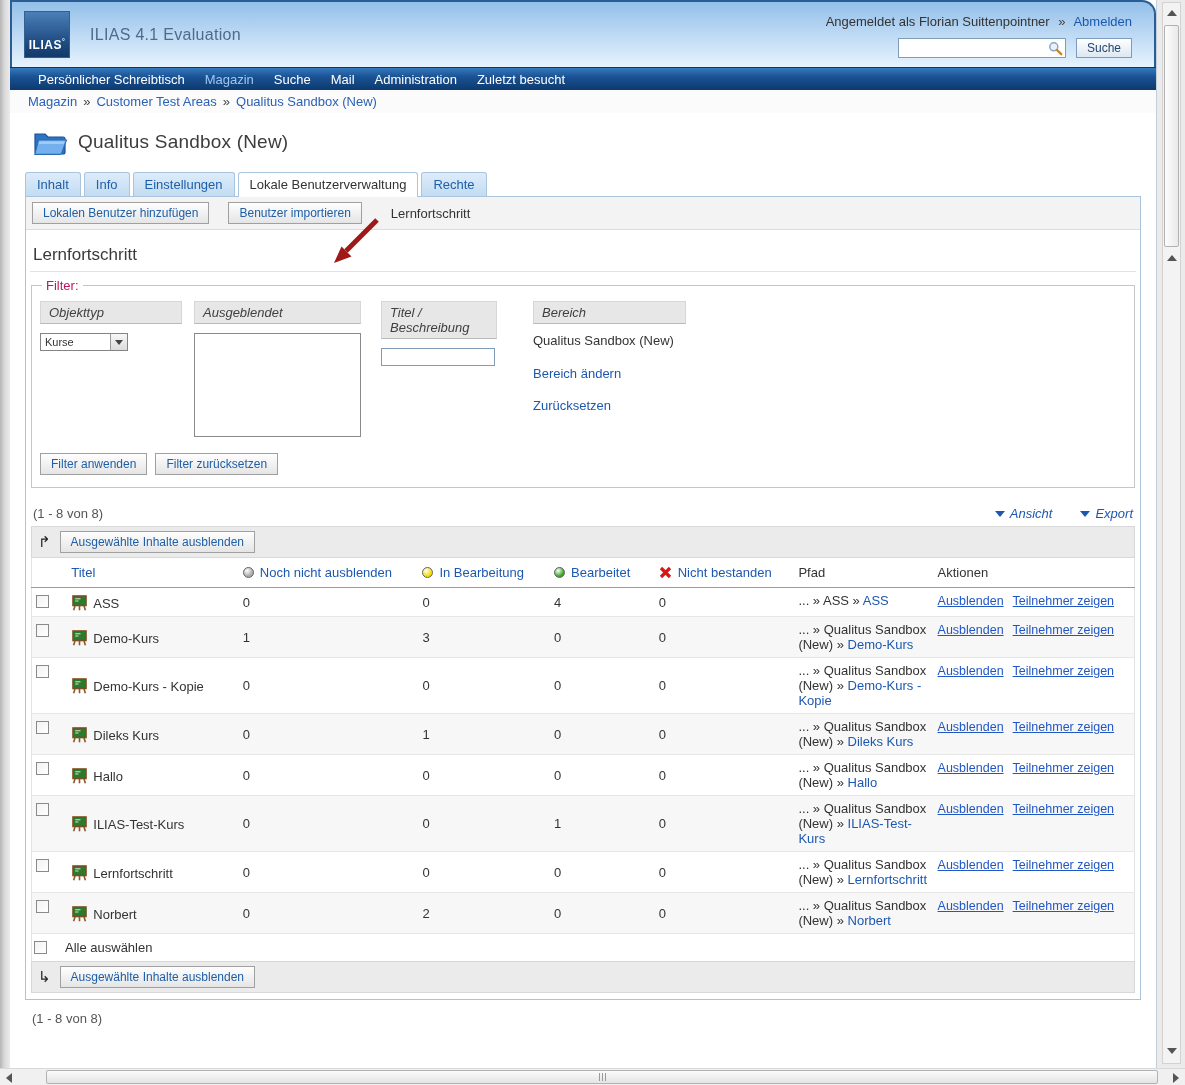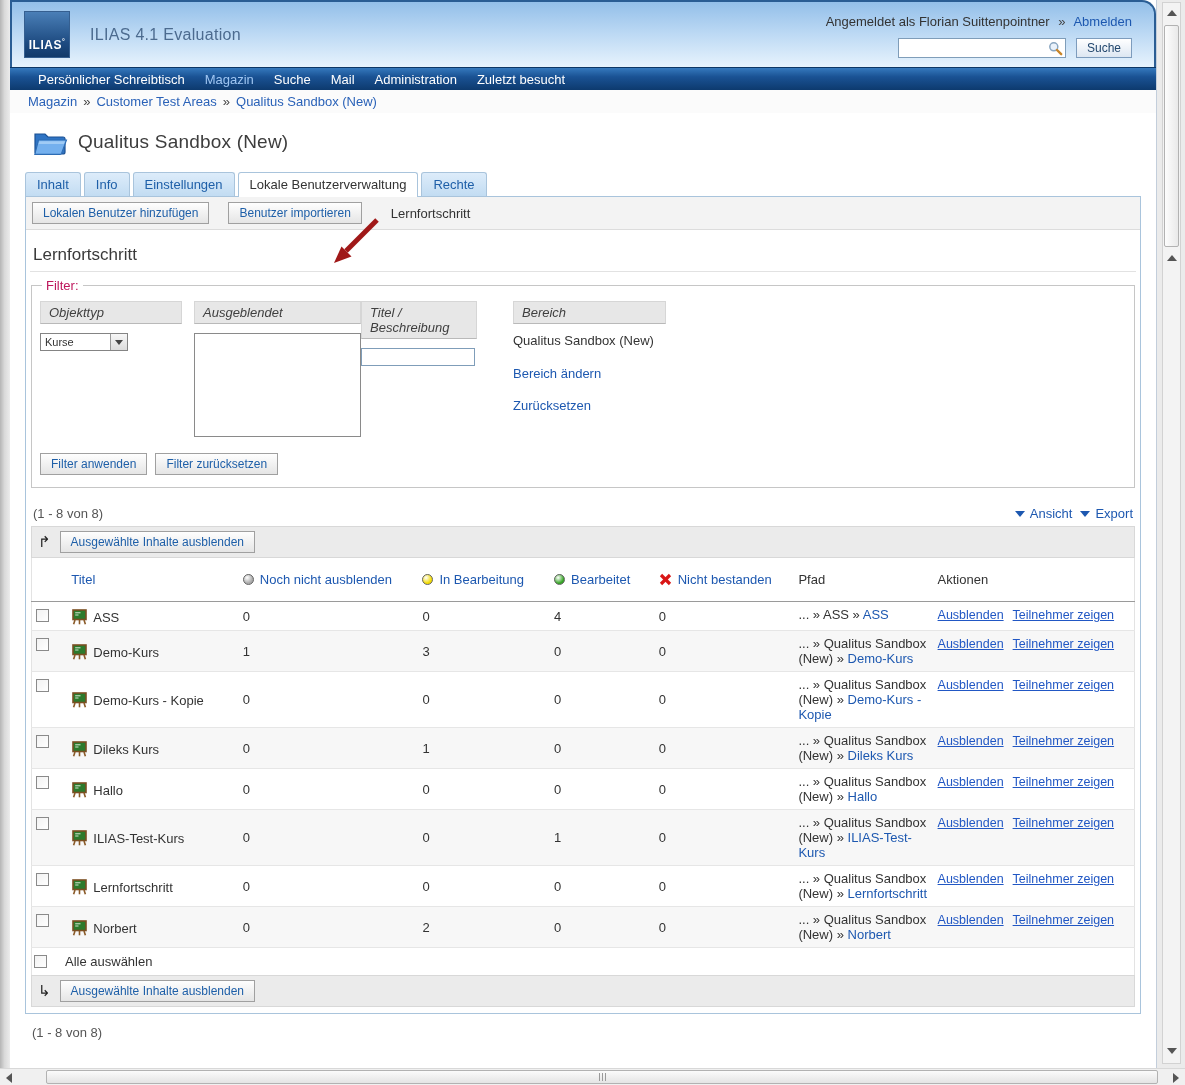--- a/index.html
+++ b/index.html
@@ -91,54 +91,54 @@
 
   .sec-head { font-size:17px; font-weight:normal; color:#3a3a3a; margin:15px 0 6px 7px; }
   .sec-rule { border:none; border-top:1px solid #e2e2e2; margin:0 4px 2px 4px; }
 
   
   fieldset.filter { margin:6px 5px 10px; border:1px solid #c6c6c6; padding:8px 8px 12px; }
   fieldset.filter legend { font-size:13px; color:#be185d; padding:0 4px; margin-left:2px; }
   .fcols { display:flex; }
   .fcol { display:flex; flex-direction:column; }
   .fcol1 { width:142px; margin-right:12px; }
-  .fcol2 { width:167px; margin-right:0; }
+  .fcol2 { width:167px; margin-right:20px; }
   .fcol3 { width:116px; margin-right:36px; }
   .fcol4 { width:200px; }
   .fhead { background:#e7e7e7; border:1px solid #d6d6d6; border-bottom:1px solid #b9b9b9;
     font-style:italic; color:#3f3f3f; font-size:13px; padding:3px 8px; margin-bottom:9px; }
   .fcol4 .fhead { width:153px; }
   .selectbox { position:relative; width:88px; height:18px; border:1px solid #848484; background:#fff;
     font-size:11px; padding:2px 20px 0 4px; cursor:pointer; }
   .selectbox .sbtn { position:absolute; right:0; top:0; width:17px; height:16px;
     background:linear-gradient(180deg,#f7f7f7,#dcdcdc); border-left:1px solid #9a9a9a;
     display:flex; align-items:center; justify-content:center; }
   .selectbox .sbtn i { width:0; height:0; border-left:4px solid transparent; border-right:4px solid transparent; border-top:5px solid #444; }
   .listbox { width:167px; height:104px; border:1px solid #8a8a8a; background:#fff; }
   .txtinput { width:114px; height:18px; border:1px solid #7f9db9; font-size:12px; padding:1px 3px; }
   .bereich-val { font-size:13px; color:#333; margin-bottom:1px; }
   .bereich-link { display:block; font-size:13px; color:#1d58b0; margin-top:17px; }
   .fbtns { margin-top:16px; display:flex; gap:8px; }
 
   
   .rangebar { display:flex; justify-content:space-between; align-items:center; padding:8px 7px 5px; }
   .range-label { font-size:13px; color:#555; }
-  .menus { display:flex; gap:8px; }
+  .menus { display:flex; gap:28px;font-style:italic; }
   .menu { font-size:13px; color:#1d58b0; display:flex; align-items:center; cursor:pointer; }
   .caret { width:0; height:0; border-left:5px solid transparent; border-right:5px solid transparent;
     border-top:6px solid #1d58b0; margin-right:5px; display:inline-block; }
 
   
   .tablewrap { margin:0 5px; }
   .graybar { background:#ebebeb; border:1px solid #d8d8d8; padding:4px 6px;
     display:flex; align-items:center; gap:9px; }
   .hook { font-size:15px; color:#222; line-height:12px; }
   table.lp { width:100%; border-collapse:collapse; font-size:13px;
     border-left:1px solid #e3e3e3; border-right:1px solid #e3e3e3; }
-  table.lp th { font-weight:normal; text-align:left; padding:14px 4px; border-bottom:1px solid #9a9a9a; white-space:nowrap; }
+  table.lp th { font-weight:normal; text-align:left; padding:7px 4px; border-bottom:1px solid #9a9a9a; white-space:nowrap; }
   table.lp th a { color:#1d58b0; }
   table.lp td { padding:5px 4px; border-bottom:1px solid #e6e6e6; vertical-align:middle; line-height:15px; }
   table.lp tbody tr:nth-child(even) { background:#f7f7f7; }
   .c-check { vertical-align:top !important; padding-top:7px !important; }
   .c-title { white-space:nowrap; }
   .c-title svg { vertical-align:-3px; margin-right:5px; }
   .c-path { vertical-align:top !important; color:#333; }
   .c-path a { color:#1d58b0; }
   .c-actions { vertical-align:top !important; white-space:nowrap; }
   .c-actions a { color:#2157c4; text-decoration:underline; margin-right:9px; font-size:12.5px; }

